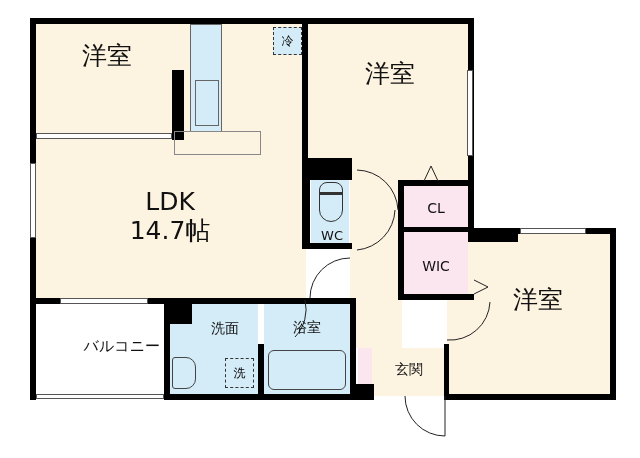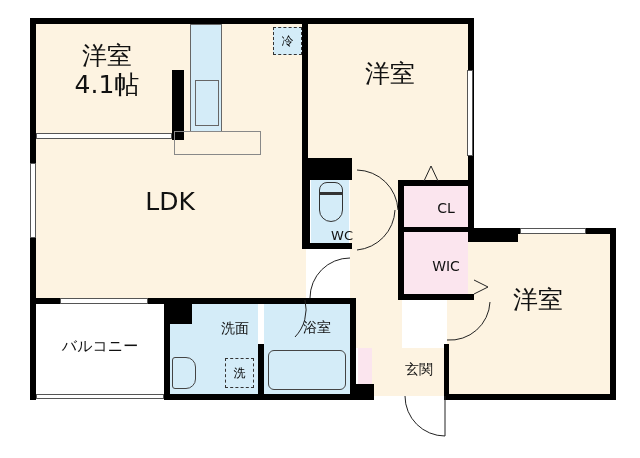--- a/index.html
+++ b/index.html
@@ -5,22 +5,22 @@
   html,body{margin:0;padding:0;background:#fff;}
   body{width:640px;height:458px;position:relative;overflow:hidden;font-family:"DejaVu Sans","Liberation Sans",sans-serif;}
   .abs{position:absolute;box-sizing:border-box;}
   .room{background:#fdf3e1;}
   .wet{background:#d4ecf8;}
   .pink{background:#fbe5ee;}
   .white{background:#fff;}
   .wall{background:#000;}
   .lbl{position:absolute;text-align:center;color:#111;line-height:1.15;white-space:nowrap;}
   .big{font-size:25px;}
-  .mid{font-size:15px;}
-  .sm{font-size:14px;padding-left:10px;}
+  .mid{font-size:15px;text-align:right;}
+  .sm{font-size:14px;}
   .win{position:absolute;background:#fff;border:1px solid #555;box-sizing:border-box;}
   .dashbox{position:absolute;border:1px dashed #333;box-sizing:border-box;font-size:12px;display:flex;align-items:center;justify-content:center;}
 </style>
 </head>
 <body>
 
 <div class="abs" style="left:0;top:0;width:640px;height:458px;">
 
   <div class="abs room" style="left:36px;top:24px;width:146px;height:114px;"></div>
   <div class="abs room" style="left:36px;top:137px;width:270px;height:164px;"></div>
@@ -99,24 +99,24 @@
       <path d="M447 340 A 40 40 0 0 0 490 302"></path>
       <path d="M405 396 A 40 40 0 0 0 445 436"></path>
       <line x1="445" y1="396" x2="445" y2="436"></line>
       <polyline points="424,181 431,166 438,181"></polyline>
       <polyline points="474,280 488,287 474,294"></polyline>
     </g>
   </svg>
 
   <div class="lbl big" style="left:62px;top:42px;width:90px;">
     <div>洋室</div>
-    <div>4.1帖</div>
   </div>
   <div class="lbl big" style="left:110px;top:188px;width:120px;">
     <div>LDK</div>
+    <div>14.7帖</div>
   </div>
   <div class="lbl big" style="left:345px;top:60px;width:90px;">
     <div>洋室</div>
   </div>
   <div class="lbl big" style="left:493px;top:286px;width:90px;">
     <div>洋室</div>
   </div>
   <div class="lbl mid" style="left:40px;top:338px;width:120px;">バルコニー</div>
   <div class="lbl sm" style="left:200px;top:320px;width:50px;">洗面</div>
   <div class="lbl sm" style="left:282px;top:319px;width:50px;">浴室</div>

